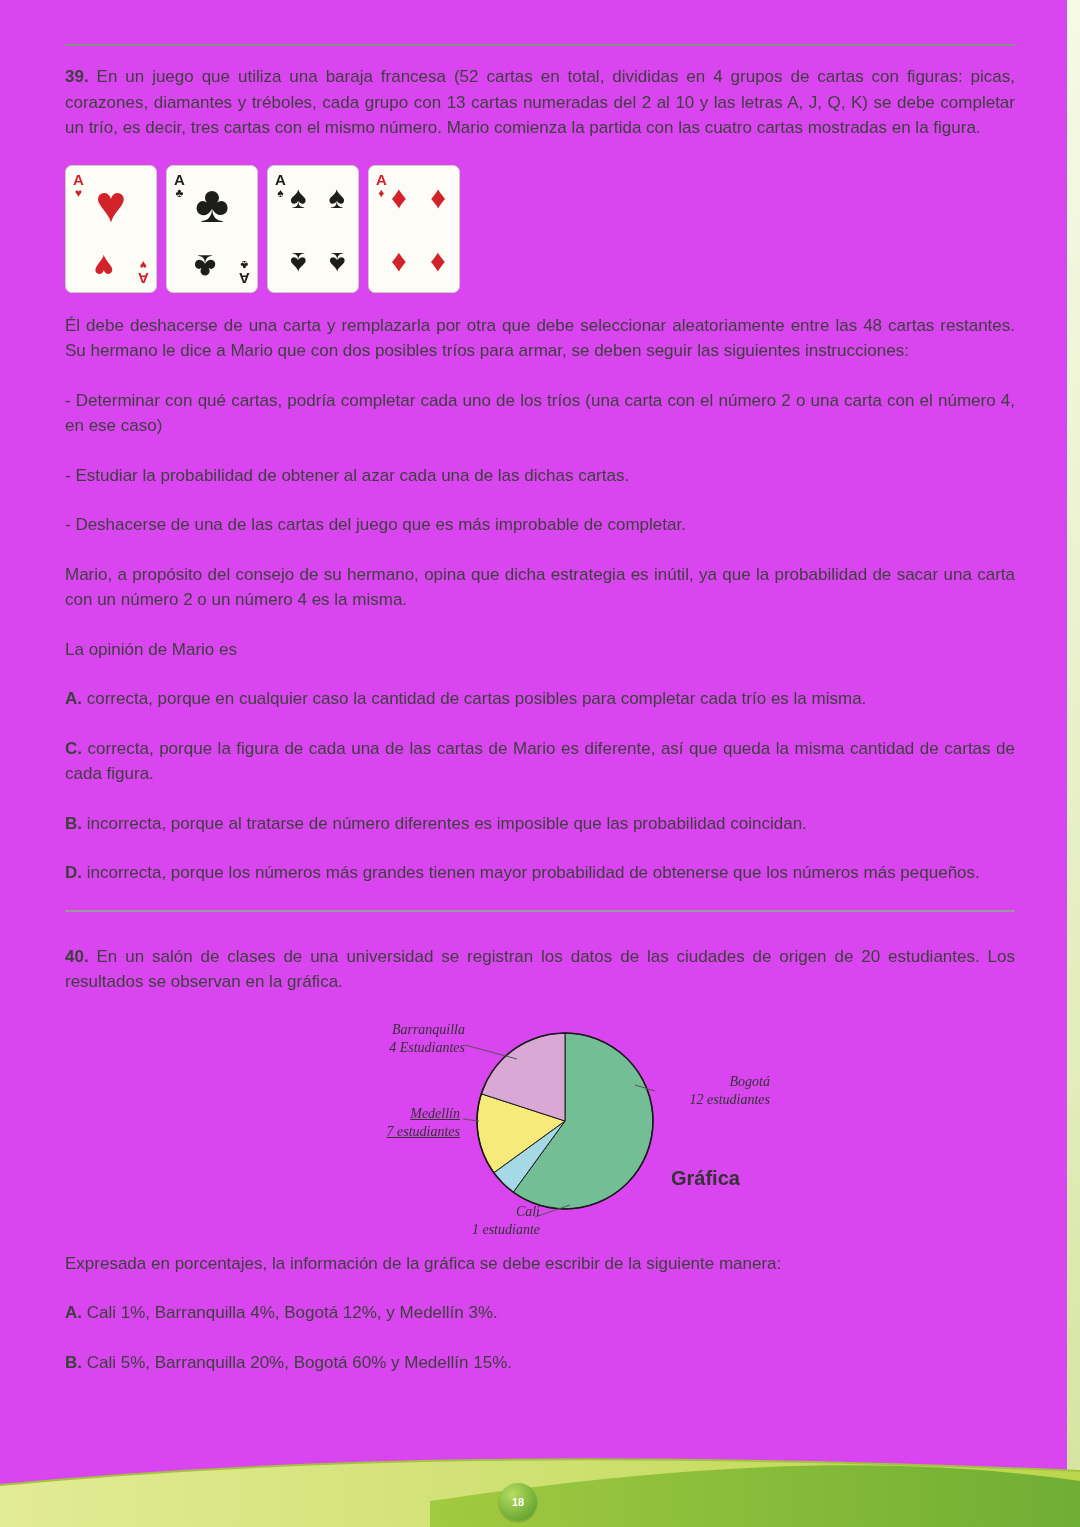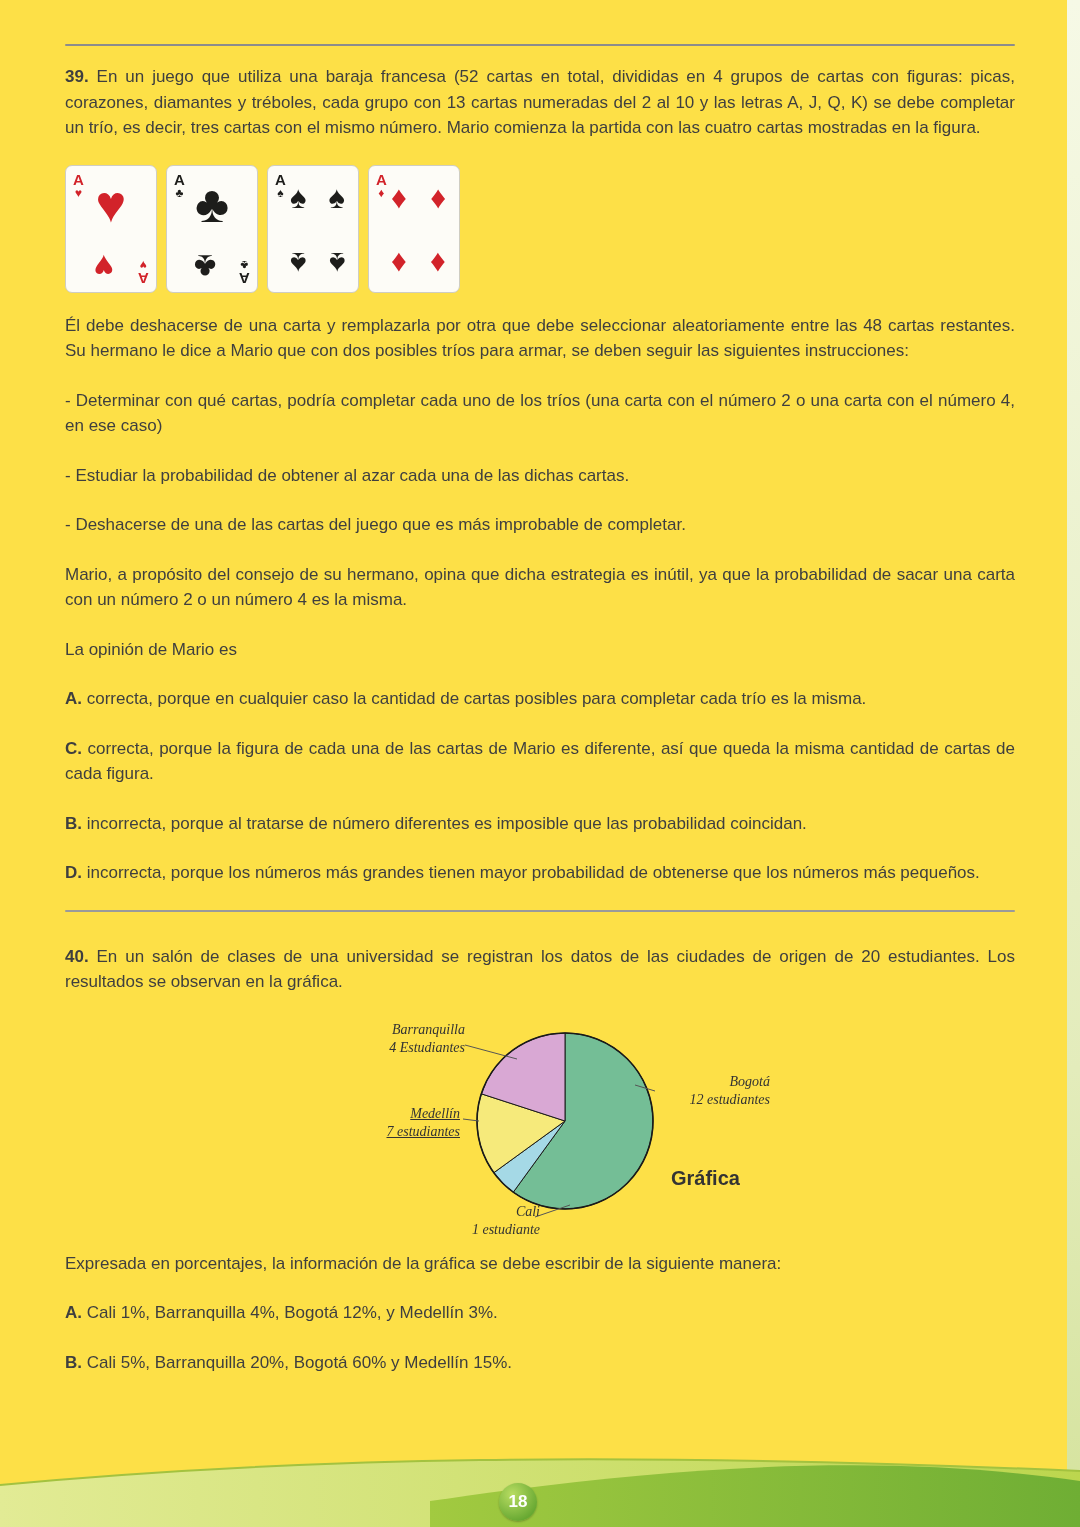--- a/index.html
+++ b/index.html
@@ -4,21 +4,21 @@
 <style>
   :root{
     --text:#3f3f3f;
     --suit_red:#d2232a;
     --suit_black:#1d1d1b;
     --rule_gray:#8c8c8c;
   }
   *{box-sizing:border-box;}
   html,body{margin:0;padding:0;background:#ffffff;}
   body{font-family:"Liberation Sans",sans-serif;color:var(--text);}
-  .page{position:relative;width:1080px;height:1527px;margin:0 auto;background:#fde047;overflow:hidden;font-size:17px;line-height:1.5;}
+  .page{position:relative;width:1080px;height:1527px;margin:0 auto;background:#d946ef;overflow:hidden;font-size:17px;line-height:1.5;}
   .stripe{position:absolute;top:0;right:0;width:13px;height:100%;background:linear-gradient(#f6f9e6,#e3ecbb 70%,#d5e39d);z-index:1;}
   .content{position:relative;z-index:2;padding:0 65px;}
   .toprule{height:2px;background:var(--rule_gray);margin:44px 0 18px;border-radius:2px;}
   .para{margin:0 0 24px;text-align:justify;}
   .para b{font-weight:bold;}
   .divider{height:2px;background:#9a9a9a;margin:8px 0 32px;border-radius:2px;}
 
   
   .figure{display:flex;margin:2px 0 20px;}
   .fig-caption{width:272px;align-self:flex-end;padding-bottom:18px;font-style:italic;font-size:16.5px;}
@@ -46,21 +46,21 @@
   .lbl-medellin{left:245px;top:86px;width:150px;text-align:right;text-decoration:underline;}
   .lbl-bogota{left:555px;top:54px;width:150px;text-align:right;}
   .lbl-cali{left:350px;top:184px;width:125px;text-align:right;}
   .lbl-grafica{position:absolute;left:606px;top:144px;font-family:"Liberation Sans",sans-serif;font-style:normal;font-weight:bold;font-size:20px;color:#333;}
   .q40-follow{margin-top:-4px;}
 
   
   .footer{position:absolute;left:0;bottom:0;width:100%;height:90px;z-index:3;pointer-events:none;}
   .page-badge{position:absolute;left:499px;bottom:6px;width:38px;height:38px;border-radius:50%;
     background:radial-gradient(circle at 35% 30%, #b9dd62, #67a832 75%);
-    color:#fff;font-weight:bold;font-size:17px;display:flex;align-items:center;justify-content:center;z-index:4;
+    color:#fff;font-weight:bold;font-size:11px;display:flex;align-items:center;justify-content:center;z-index:4;
     box-shadow:0 1px 2px rgba(0,0,0,.25);}
 </style>
 </head>
 <body>
 
 <div class="page">
   <div class="stripe"></div>
 
   <div class="content">
     <div class="toprule"></div>

